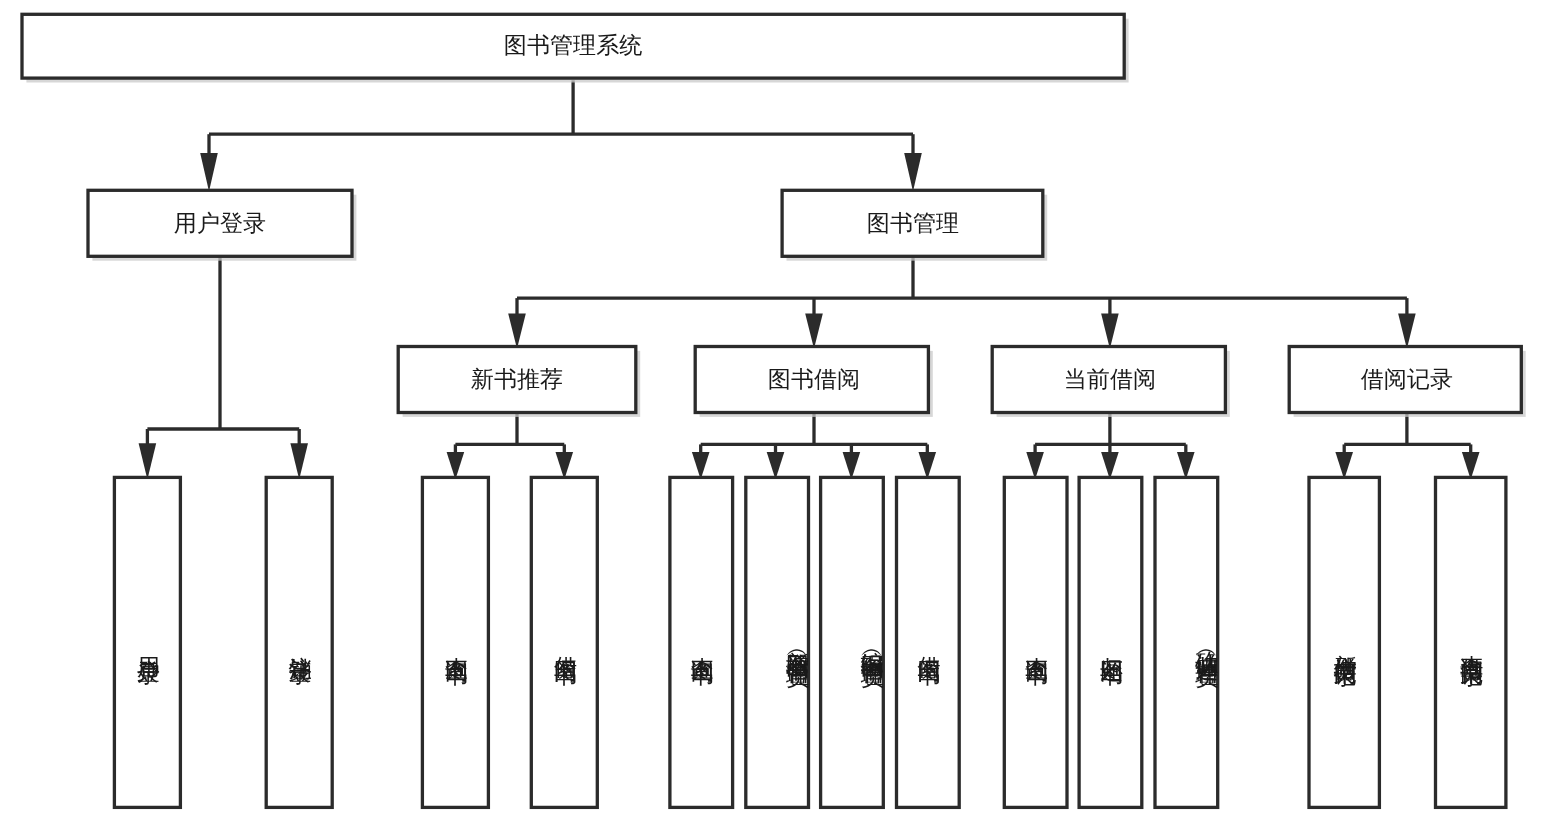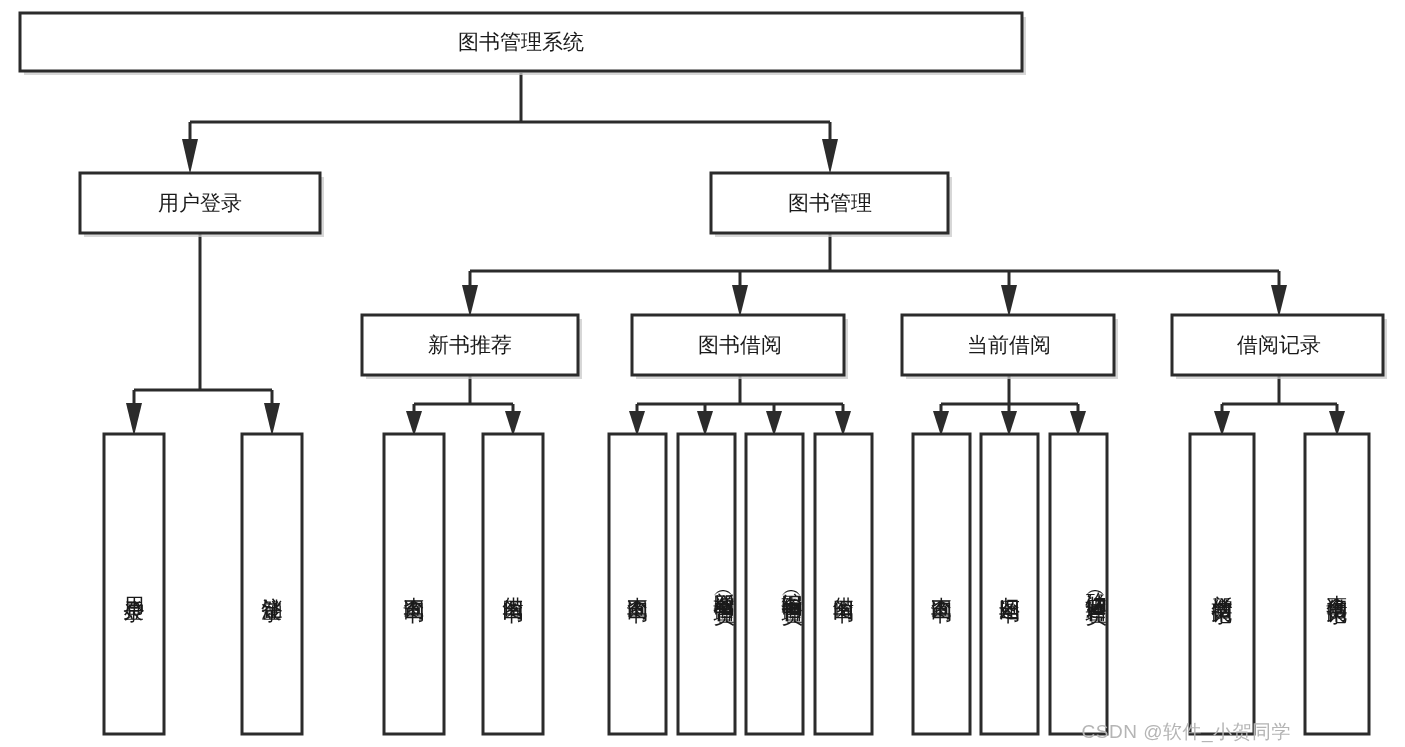--- a/index.html
+++ b/index.html
@@ -213,15 +213,14 @@
   <div class="leaf-label-wrap" style="left:746px; top:438px; width:57px; height:292px; align-items:flex-start;">编辑图书（管理员）</div>
   <div class="leaf-label-wrap" style="left:815px; top:434px; width:57px; height:300px;">借阅图书</div>
 
   <div class="leaf-label-wrap" style="left:913px; top:434px; width:57px; height:300px;">查询图书</div>
   <div class="leaf-label-wrap" style="left:981px; top:434px; width:57px; height:300px;">归还图书</div>
   <div class="leaf-label-wrap" style="left:1050px; top:438px; width:57px; height:292px; align-items:flex-start;">确认归还（管理员）</div>
 
   <div class="leaf-label-wrap" style="left:1190px; top:434px; width:64px; height:300px;">新增借阅记录</div>
   <div class="leaf-label-wrap" style="left:1305px; top:434px; width:64px; height:300px;">查询借阅记录</div>
 
-  <div class="watermark">CSDN @软件_小贺同学</div>
 
 </div>
 
 </body></html>

